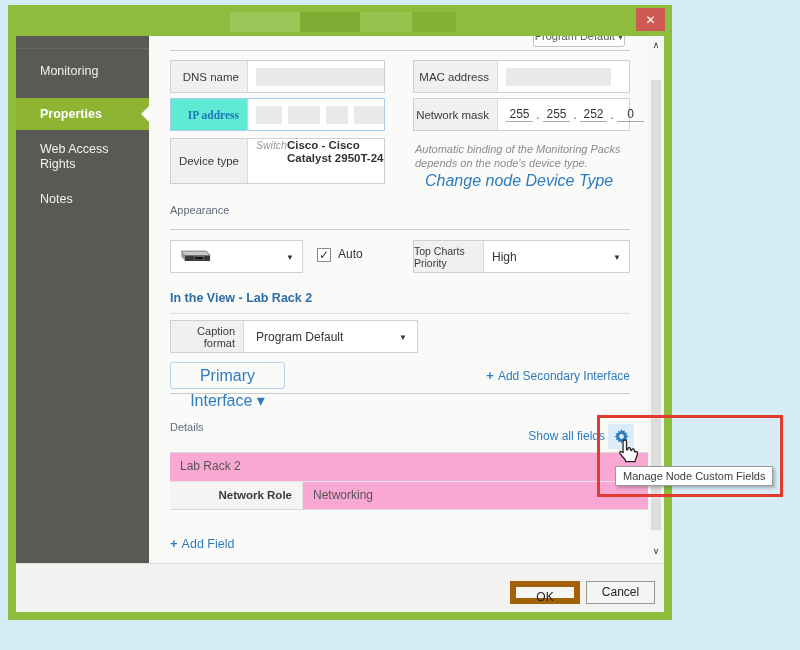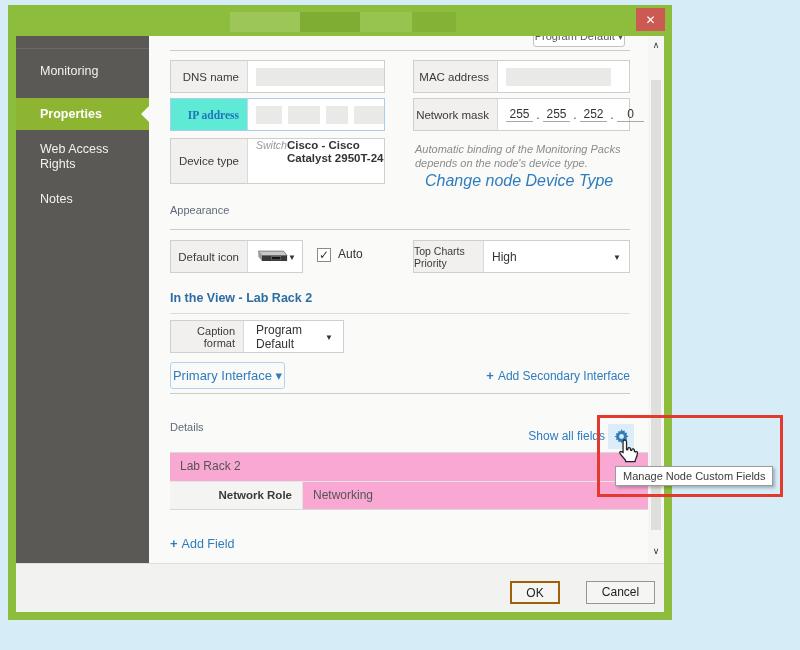--- a/index.html
+++ b/index.html
@@ -59,21 +59,21 @@
 
   .dd-arrow { position:absolute; right:8px; top:50%; transform:translateY(-50%); font-size:8px; color:#333; }
   .checkbox { position:absolute; left:168px; top:212px; width:14px; height:14px; background:#fff; border:1px solid #8a8a8a;
               font-size:12px; line-height:12px; text-align:center; color:#333; cursor:pointer; }
   .auto-label { position:absolute; left:189px; top:211px; font-size:12px; color:#333; }
   .tc-label { flex-direction:column; justify-content:center; align-items:flex-start; font-size:10.5px; line-height:12px; }
 
   .sub-head { position:absolute; left:21px; font-size:12.5px; font-weight:bold; color:#2d6da4; }
 
   .primary-btn { position:absolute; left:21px; top:326px; width:115px; height:27px; border:1px solid #b5d2ea; border-radius:3px;
-                 background:#fafaf9; color:#2e7cbe; font-size:13px; text-align:center; line-height:25px; cursor:pointer; }
+                 background:#fafaf9; color:#2e7cbe; font-size:16px; text-align:center; line-height:25px; cursor:pointer; }
   .add-secondary { position:absolute; right:18px; top:332px; font-size:12px; }
   .plus { font-weight:bold; font-size:13px; margin-right:4px; }
 
   .show-all { position:absolute; right:43px; top:393px; font-size:12px; }
   .gear-btn { position:absolute; left:459px; top:388px; width:26px; height:25px; background:#dcedf9;
               display:flex; align-items:center; justify-content:center; cursor:pointer; }
 
   .dtable { position:absolute; left:21px; top:416px; width:478px; border-top:1px solid #d9d9d8; border-bottom:1px solid #d9d9d8; }
   .drow { display:flex; height:28px; }
   .drow + .drow { border-top:1px solid #e5e5e4; }
@@ -85,21 +85,21 @@
   
   .scrollbar { position:absolute; left:632px; top:0; width:16px; height:527px; background:#f6f6f5; }
   .sb-up, .sb-down { position:absolute; left:0; width:16px; height:14px; text-align:center; font-size:9px; color:#333; cursor:pointer; }
   .sb-up { top:4px; } .sb-down { bottom:3px; }
   .sb-thumb { position:absolute; left:3px; top:44px; width:10px; height:450px; background:#dededd; cursor:pointer; }
 
   
   .footer { position:absolute; left:0; top:527px; width:648px; height:49px; background:#f2f2f1; border-top:1px solid #dddddc; }
   .btn { position:absolute; top:17px; height:23px; background:#f5f5f4; font-size:12px; color:#222; text-align:center;
          line-height:21px; cursor:pointer; }
-  .btn-ok { left:494px; width:50px; border:2px solid #a16207;text-align:center; }
+  .btn-ok { left:494px; width:70px; border:6px solid #a16207;text-align:center; }
   .btn-cancel { left:570px; width:69px; border:1px solid #969695; }
 
   
   .red-rect { position:absolute; left:597px; top:415px; width:186px; height:82px; border:3px solid #e23a2e; z-index:30; }
   .cursor-hand { position:absolute; left:617px; top:438px; z-index:32; }
   .tooltip { position:absolute; left:615px; top:466px; height:20px; background:#fefefe; border:1px solid #9b9b9b;
              font-size:11px; color:#3c3c3c; line-height:18px; padding:0 7px; white-space:nowrap; z-index:31;
              box-shadow:2px 2px 3px rgba(0,0,0,.25); }
 </style>
 </head>
@@ -193,21 +193,20 @@
       <div class="note" style="top:106px">
         <div>Automatic binding of the Monitoring Packs</div>
         <div>depends on the node's device type.</div>
       </div>
       <div class="change-link link">Change node Device Type</div>
 
       <h2 class="sec" style="top:168px">Appearance</h2>
       <div class="rule" style="top:193px"></div>
 
       <div class="field" style="left:21px; top:204px; width:133px; height:33px">
-        <div class="flabel" style="width:77px">Default icon</div>
         <div class="fvalue" style="padding-left:4px; padding-right:16px">
           <svg width="36" height="15" viewBox="0 0 40 16">
             <polygon points="7,2 35,2 39,7 11,7" fill="#c9c9c8" stroke="#666" stroke-width="0.8"></polygon>
             <polygon points="7,2 11,7 11,13 7,8" fill="#9a9a99"></polygon>
             <rect x="11" y="7" width="28" height="6" fill="#3a3a3a"></rect>
             <rect x="22" y="8.3" width="10" height="3.4" fill="#141414" stroke="#999" stroke-width="0.5"></rect>
           </svg>
           <span class="dd-arrow">▼</span>
         </div>
       </div>
@@ -224,21 +223,21 @@
         </div>
         <div class="fvalue">
           <span>High</span>
           <span class="dd-arrow">▼</span>
         </div>
       </div>
 
       <div class="sub-head" style="top:255px">In the View - Lab Rack 2</div>
       <div class="rule" style="top:277px; background:#dcdcdb"></div>
 
-      <div class="field" style="left:21px; top:284px; width:174px; height:33px">
+      <div class="field" style="left:21px; top:284px; width:248px; height:33px">
         <div class="flabel" style="width:73px; font-size:11px">Caption format</div>
         <div class="fvalue" style="padding-left:12px">
           <span>Program Default</span>
           <span class="dd-arrow" style="right:10px">▼</span>
         </div>
       </div>
 
       <div class="primary-btn">
         <span>Primary Interface</span>
         <span>▾</span>

